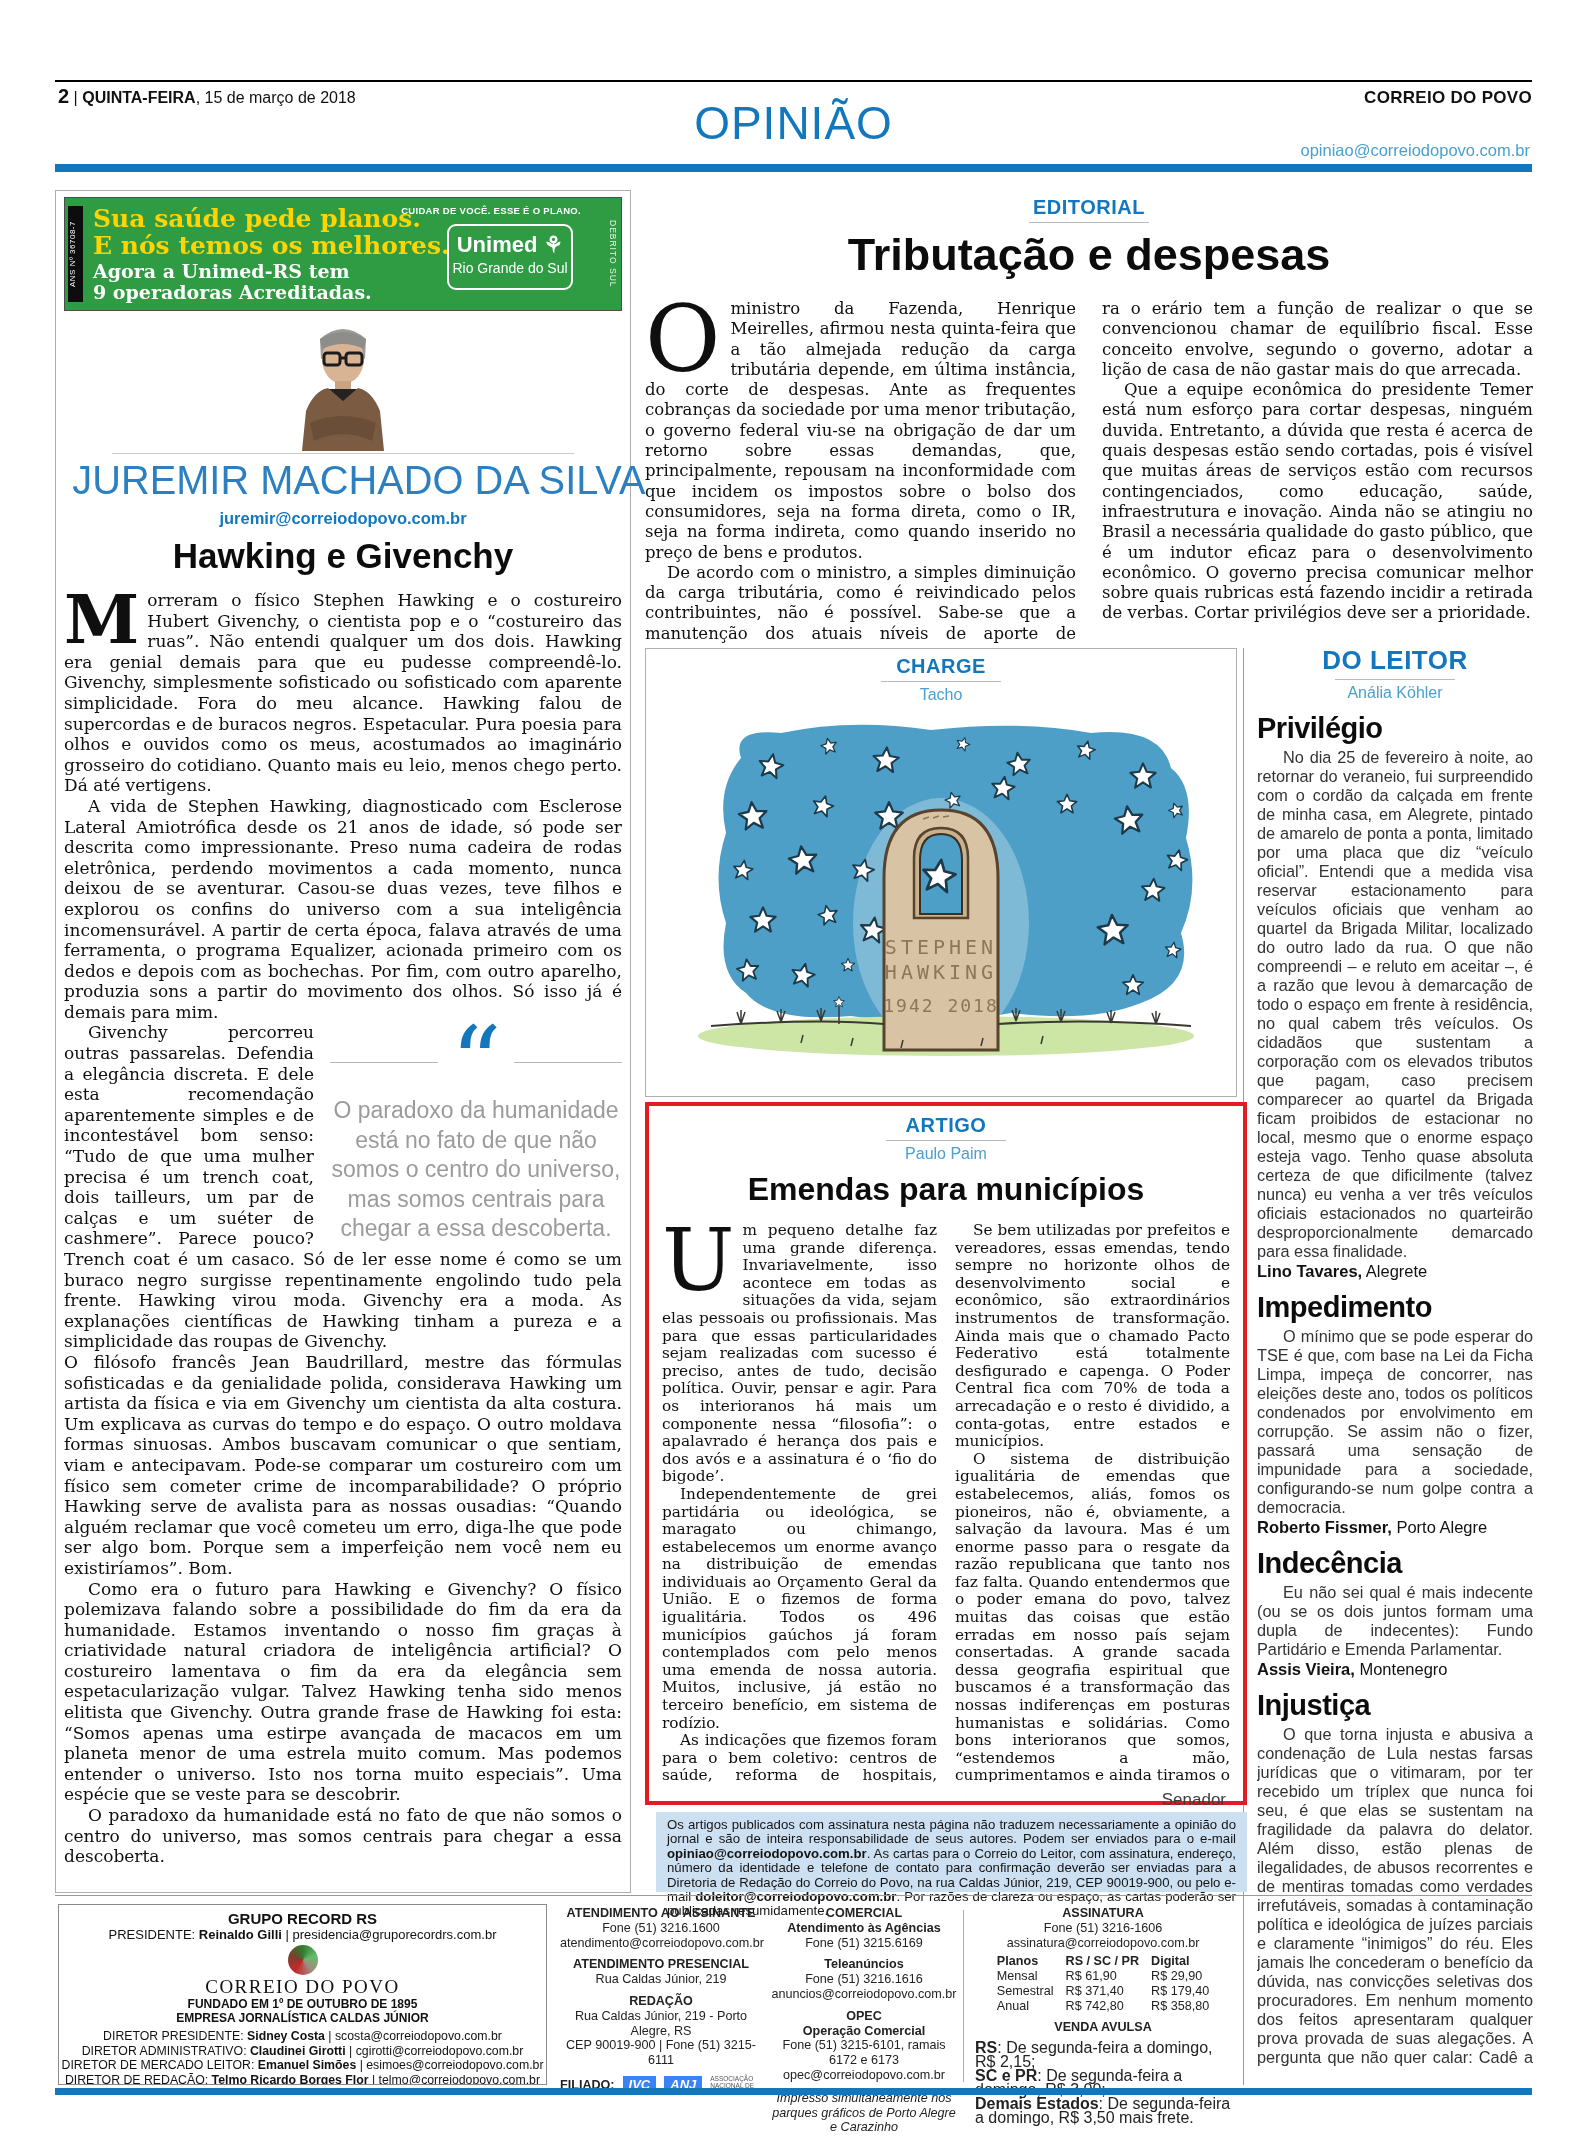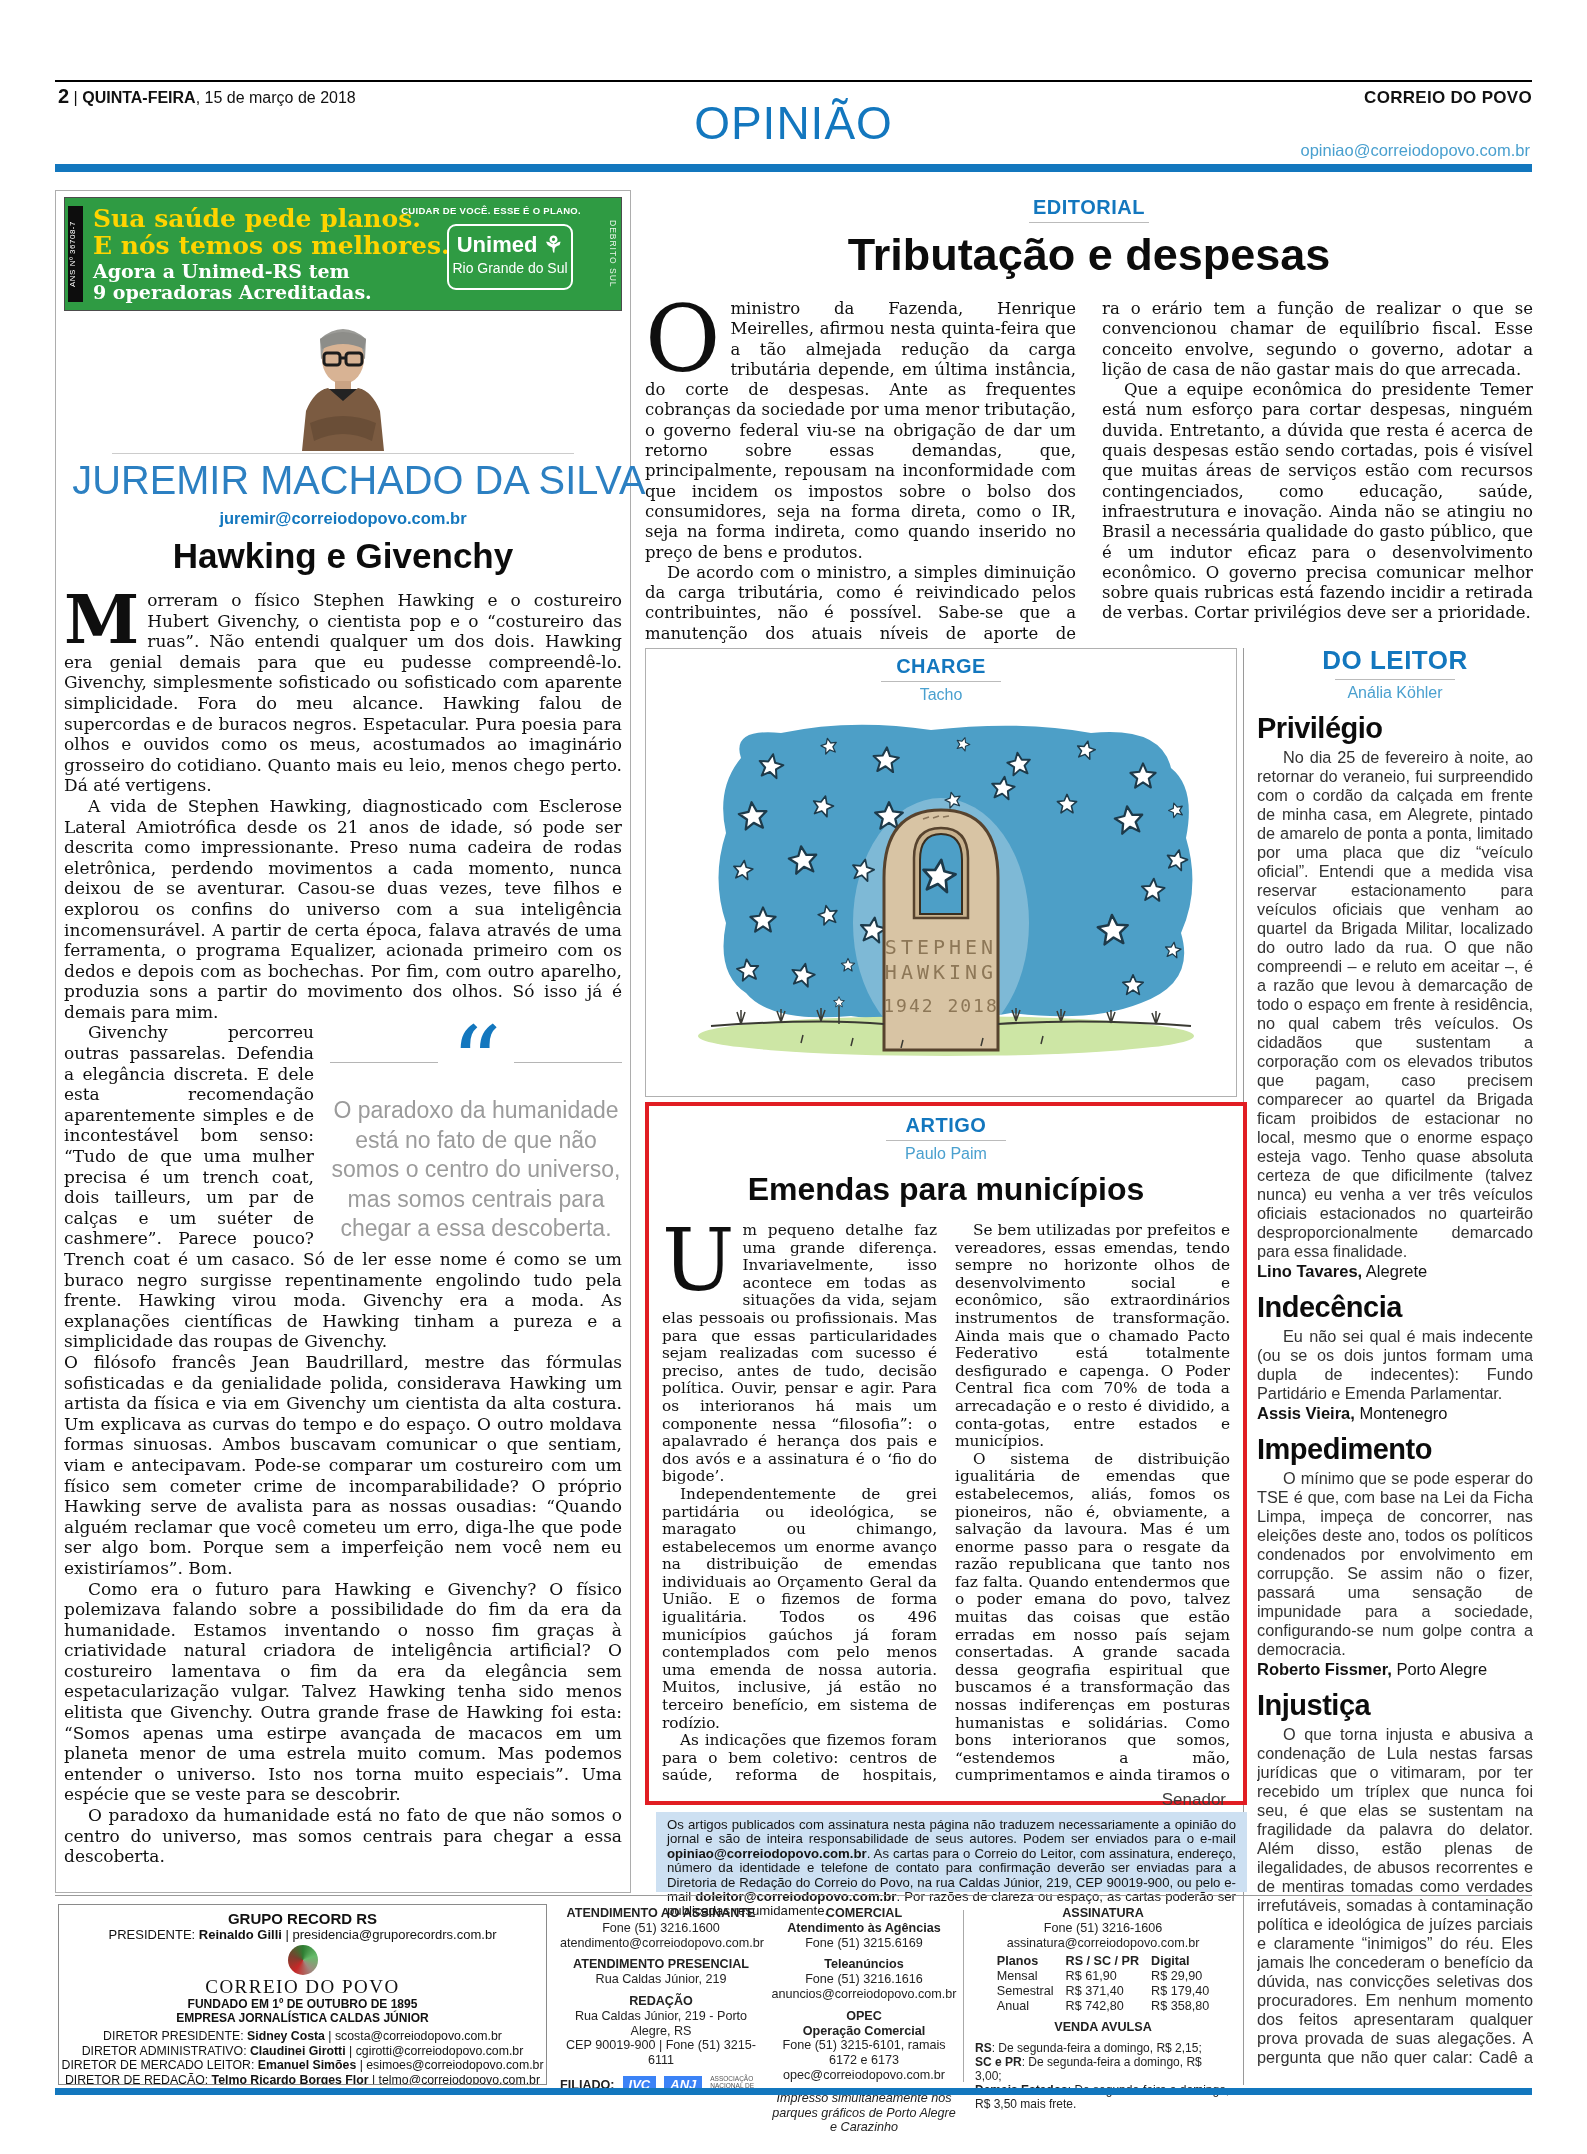--- a/index.html
+++ b/index.html
@@ -94,21 +94,21 @@
   .dir-line{font-size:12.3px;line-height:14.6px;}
   .fcol{text-align:center;font-size:12.6px;line-height:14.8px;color:#222;}
   .fcol .ft{font-weight:bold;}
   .fcol .blk{margin-bottom:7px;}
   .filiado{display:flex;align-items:center;justify-content:space-between;gap:8px;margin-top:6px;}
   .lg{background:#3b82f6;color:#fff;font-weight:bold;font-style:italic;padding:2px 6px;font-size:13px;}
   .lg-sub{font-size:6.5px;color:#555;text-align:left;line-height:7px;}
   .plans{margin:4px auto 0;font-size:12.6px;border-collapse:collapse;}
   .plans td,.plans th{padding:0 6px;text-align:left;font-weight:normal;}
   .plans th{font-weight:bold;}
-  .venda{font-size:12px;line-height:14px;text-align:left;margin-top:7px;}
+  .venda{font-size:16px;line-height:14px;text-align:left;margin-top:7px;}
   .impresso{font-style:italic;margin-top:8px;}
   .bottom-blue{left:55px;top:2088px;width:1477px;height:7px;background:#1377be;}
 </style>
 </head>
 <body>
 
 <div id="page">
 
   <div class="abs header-rule"></div>
   <div class="abs dateline">
@@ -295,28 +295,28 @@
       <hr class="label-rule">
       <div class="sec-author">Anália Köhler</div>
     </div>
 
     <div class="letter">
       <h3>Privilégio</h3>
       <p>No dia 25 de fevereiro à noite, ao retornar do veraneio, fui surpreendido com o cordão da calçada em frente de minha casa, em Alegrete, pintado de amarelo de ponta a ponta, limitado por uma placa que diz “veículo oficial”. Entendi que a medida visa reservar estacionamento para veículos oficiais que venham ao quartel da Brigada Militar, localizado do outro lado da rua. O que não compreendi – e reluto em aceitar –, é a razão que levou à demarcação de todo o espaço em frente à residência, no qual cabem três veículos. Os cidadãos que sustentam a corporação com os elevados tributos que pagam, caso precisem comparecer ao quartel da Brigada ficam proibidos de estacionar no local, mesmo que o enorme espaço esteja vago. Tenho quase absoluta certeza de que dificilmente (talvez nunca) eu venha a ver três veículos oficiais estacionados no quarteirão desproporcionalmente demarcado para essa finalidade.</p>
       <div class="sig"><b>Lino Tavares,</b><span> Alegrete</span></div>
     </div>
     <div class="letter">
+      <h3>Impedimento</h3>
+      <p>O mínimo que se pode esperar do TSE é que, com base na Lei da Ficha Limpa, impeça de concorrer, nas eleições deste ano, todos os políticos condenados por envolvimento em corrupção. Se assim não o fizer, passará uma sensação de impunidade para a sociedade, configurando-se num golpe contra a democracia.</p>
+      <div class="sig"><b>Roberto Fissmer,</b><span> Porto Alegre</span></div>
+    </div>
+    <div class="letter">
       <h3>Indecência</h3>
       <p>Eu não sei qual é mais indecente (ou se os dois juntos formam uma dupla de indecentes): Fundo Partidário e Emenda Parlamentar.</p>
       <div class="sig"><b>Assis Vieira,</b><span> Montenegro</span></div>
-    </div>
-    <div class="letter">
-      <h3>Impedimento</h3>
-      <p>O mínimo que se pode esperar do TSE é que, com base na Lei da Ficha Limpa, impeça de concorrer, nas eleições deste ano, todos os políticos condenados por envolvimento em corrupção. Se assim não o fizer, passará uma sensação de impunidade para a sociedade, configurando-se num golpe contra a democracia.</p>
-      <div class="sig"><b>Roberto Fissmer,</b><span> Porto Alegre</span></div>
     </div>
     <div class="letter">
       <h3>Injustiça</h3>
       <p>O que torna injusta e abusiva a condenação de Lula nestas farsas jurídicas que o vitimaram, por ter recebido um tríplex que nunca foi seu, é que elas se sustentam na fragilidade da palavra do delator. Além disso, estão plenas de ilegalidades, de abusos recorrentes e de mentiras tomadas como verdades irrefutáveis, somadas à contaminação política e ideológica de juízes parciais e claramente “inimigos” do réu. Eles jamais lhe concederam o benefício da dúvida, nas convicções seletivas dos procuradores. Em nenhum momento dos feitos apresentaram qualquer prova provada de suas alegações. A pergunta que não quer calar: Cadê a prova?</p>
 
     </div>
   </div>
 
   <div class="abs footer-sep"></div>
 

